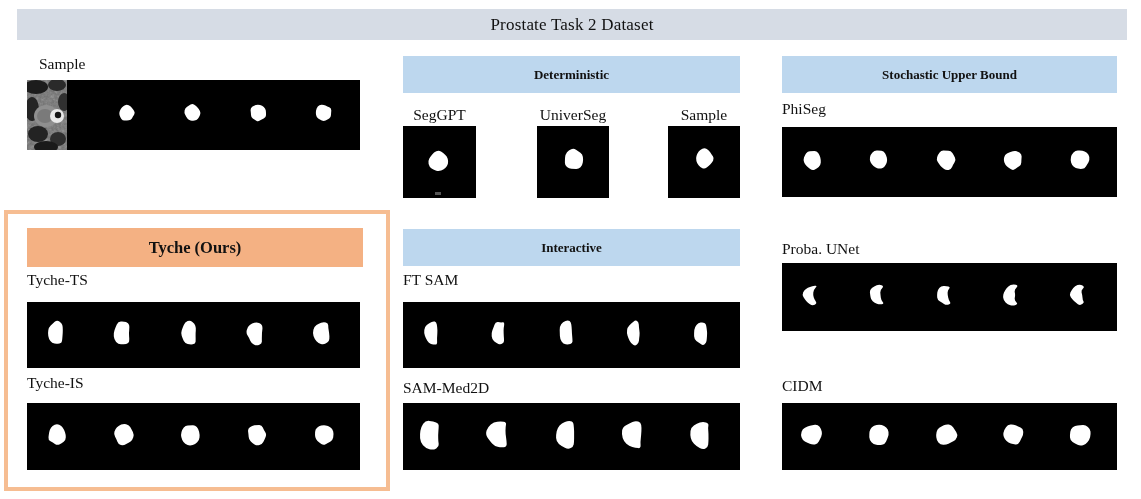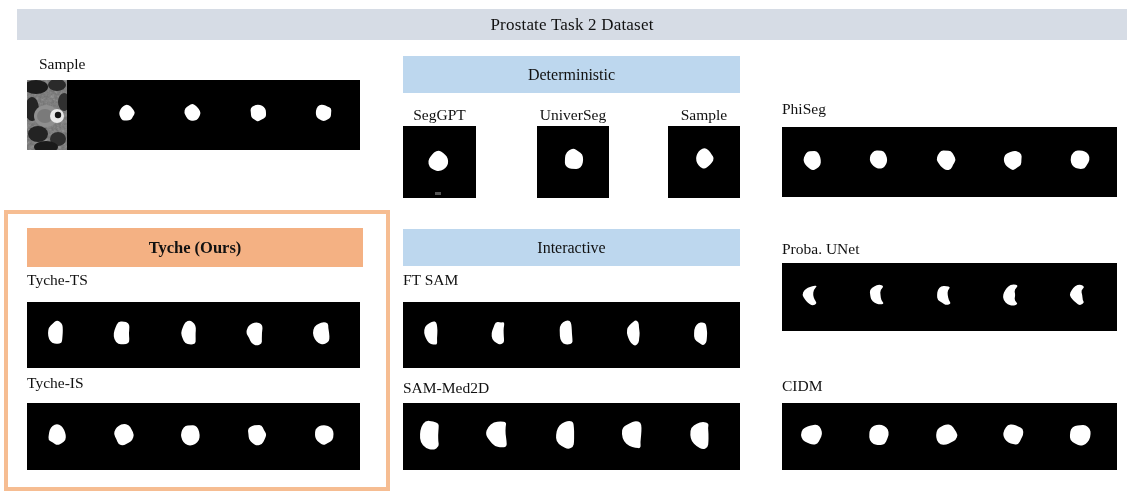--- a/index.html
+++ b/index.html
@@ -8,21 +8,21 @@
     font-family:"Liberation Serif","DejaVu Serif",serif;color:var(--text-color,#111);padding-left:28px;
   }
   .banner{
     position:absolute;left:17px;top:9px;width:1110px;height:31px;
     background:var(--banner-bg,#d6dce5);
     display:flex;align-items:center;justify-content:center;
     font-size:17px;letter-spacing:.2px;
   }
   .cat-header{
     position:absolute;height:37px;background:var(--category-header-bg,#bdd7ee);
-    display:flex;align-items:center;justify-content:center;font-size:16px;
+    display:flex;align-items:center;justify-content:center;font-size:13px;font-weight:bold;
   }
   .tyche-box{
     position:absolute;left:4px;top:210px;width:386px;height:281px;
     border:4px solid var(--tyche-border,#f6bd92);box-sizing:border-box;background:#fff;
   }
   .tyche-header{
     position:absolute;left:27px;top:228px;width:336px;height:39px;
     background:var(--tyche-header-bg,#f4b183);
     display:flex;align-items:center;justify-content:center;
     font-size:16.5px;font-weight:bold;font-family:Liberation Serif, serif;
@@ -89,20 +89,21 @@
       <svg width="72" height="72" viewBox="0 0 72 72">
         <path d="M45.9,31.0 Q46.3,33.8 45.8,36.6 Q45.4,39.4 43.5,41.2 Q41.6,43.1 39.1,43.0 Q36.7,42.9 34.4,42.8 Q32.1,42.7 30.0,41.1 Q27.9,39.5 27.9,36.7 Q27.9,33.8 28.1,31.2 Q28.4,28.5 30.0,26.3 Q31.7,24.2 34.2,23.2 Q36.7,22.2 39.0,23.7 Q41.2,25.3 43.4,26.7 Q45.5,28.2 45.9,31.0 Z" fill="#ffffff"></path>
       </svg>
     </div>
   <div class="strip" style="left:668px;top:126px;width:72px;height:72px">
       <svg width="72" height="72" viewBox="0 0 72 72">
         <path d="M44.9,30.2 Q46.4,32.4 45.1,34.7 Q43.7,36.9 42.2,38.5 Q40.7,40.0 38.7,41.6 Q36.7,43.1 34.4,42.2 Q32.1,41.3 30.6,39.3 Q29.0,37.3 28.4,34.9 Q27.7,32.4 28.5,30.0 Q29.3,27.6 30.7,25.6 Q32.1,23.6 34.4,22.7 Q36.7,21.8 38.8,23.1 Q40.9,24.3 42.2,26.2 Q43.4,28.1 44.9,30.2 Z" fill="#ffffff"></path>
       </svg>
     </div>
 
+  <div class="cat-header" style="left:782px;top:56px;width:335px">Stochastic Upper Bound</div>
   <div class="mlabel" style="left:782px;top:99px">PhiSeg</div>
   <div class="strip" style="left:782px;top:127px;width:335px;height:70px">
       <svg width="335" height="70" viewBox="0 0 335 70">
         <path d="M38.3,30.5 Q38.9,32.9 38.8,35.6 Q38.6,38.3 36.7,40.1 Q34.8,41.9 32.5,42.7 Q30.1,43.4 28.2,42.0 Q26.2,40.5 24.6,39.0 Q23.0,37.5 22.1,35.2 Q21.2,32.9 22.0,30.5 Q22.8,28.2 24.2,26.2 Q25.7,24.3 27.9,24.2 Q30.1,24.1 32.4,24.1 Q34.7,24.1 36.2,26.1 Q37.6,28.1 38.3,30.5 Z" fill="#ffffff"></path>
         <path d="M104.8,30.6 Q105.4,32.9 104.8,35.2 Q104.2,37.4 102.8,39.2 Q101.3,41.0 99.2,41.4 Q97.2,41.8 95.2,41.2 Q93.2,40.5 91.5,39.1 Q89.8,37.6 88.6,35.3 Q87.5,32.9 88.0,30.2 Q88.6,27.4 90.5,25.5 Q92.3,23.6 94.7,23.5 Q97.2,23.4 99.4,23.8 Q101.7,24.2 103.0,26.2 Q104.3,28.3 104.8,30.6 Z" fill="#ffffff"></path>
         <path d="M172.9,30.4 Q174.1,32.9 172.6,35.2 Q171.2,37.4 170.1,39.9 Q169.0,42.3 166.6,42.9 Q164.2,43.5 162.1,42.1 Q160.1,40.8 158.6,39.1 Q157.2,37.3 155.8,35.1 Q154.3,32.9 155.1,30.2 Q155.9,27.6 157.6,25.5 Q159.2,23.4 161.7,23.6 Q164.2,23.7 166.5,23.8 Q168.9,23.8 170.4,25.9 Q171.8,28.0 172.9,30.4 Z" fill="#ffffff"></path>
         <path d="M239.6,30.1 Q239.4,32.9 239.3,35.5 Q239.2,38.1 237.2,39.3 Q235.2,40.6 233.2,42.1 Q231.2,43.6 229.1,42.2 Q227.0,40.9 225.1,39.4 Q223.3,37.9 222.4,35.4 Q221.5,32.9 222.2,30.2 Q222.8,27.6 225.0,26.5 Q227.2,25.4 229.2,24.7 Q231.2,24.0 233.4,24.1 Q235.7,24.1 237.8,25.7 Q239.9,27.3 239.6,30.1 Z" fill="#ffffff"></path>
         <path d="M307.3,30.1 Q307.7,32.9 306.5,35.2 Q305.2,37.4 303.9,39.4 Q302.6,41.5 300.4,41.8 Q298.1,42.1 296.0,41.6 Q293.8,41.2 291.8,39.7 Q289.8,38.3 289.1,35.6 Q288.4,32.9 289.0,30.1 Q289.6,27.4 291.5,25.5 Q293.4,23.7 295.8,23.5 Q298.1,23.2 300.4,23.7 Q302.7,24.1 304.8,25.7 Q306.9,27.3 307.3,30.1 Z" fill="#ffffff"></path>
       </svg>
     </div>

